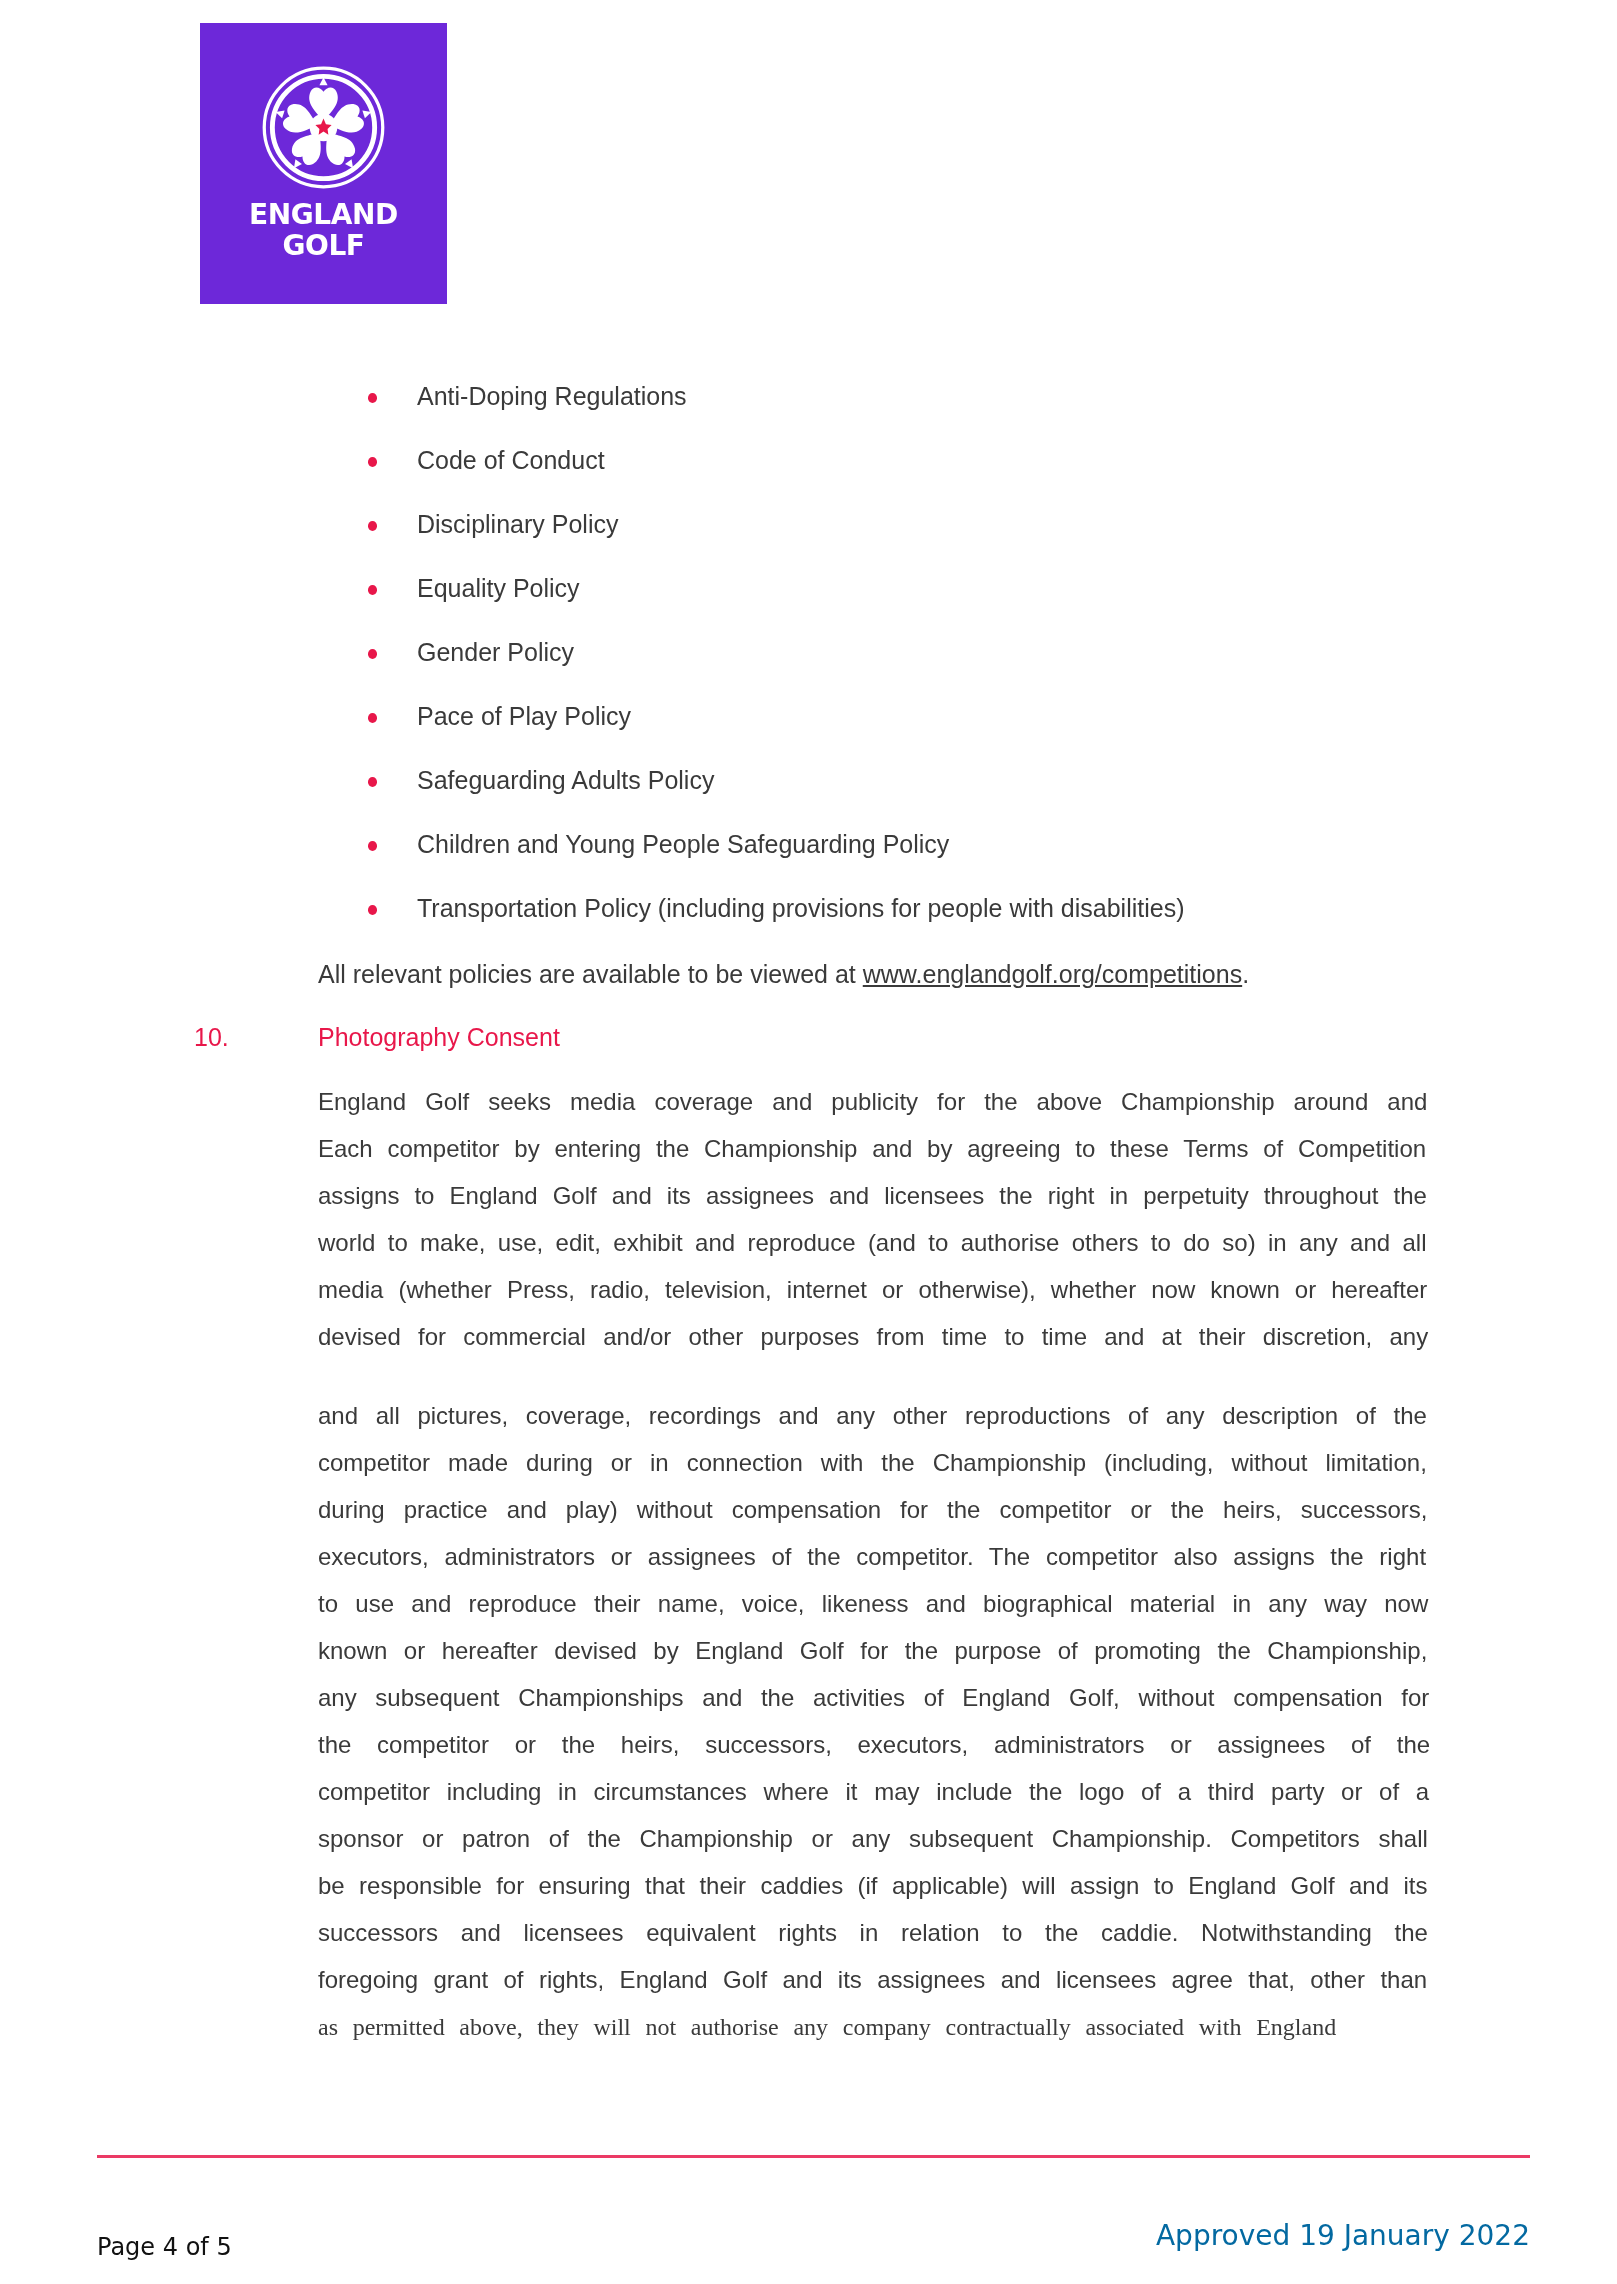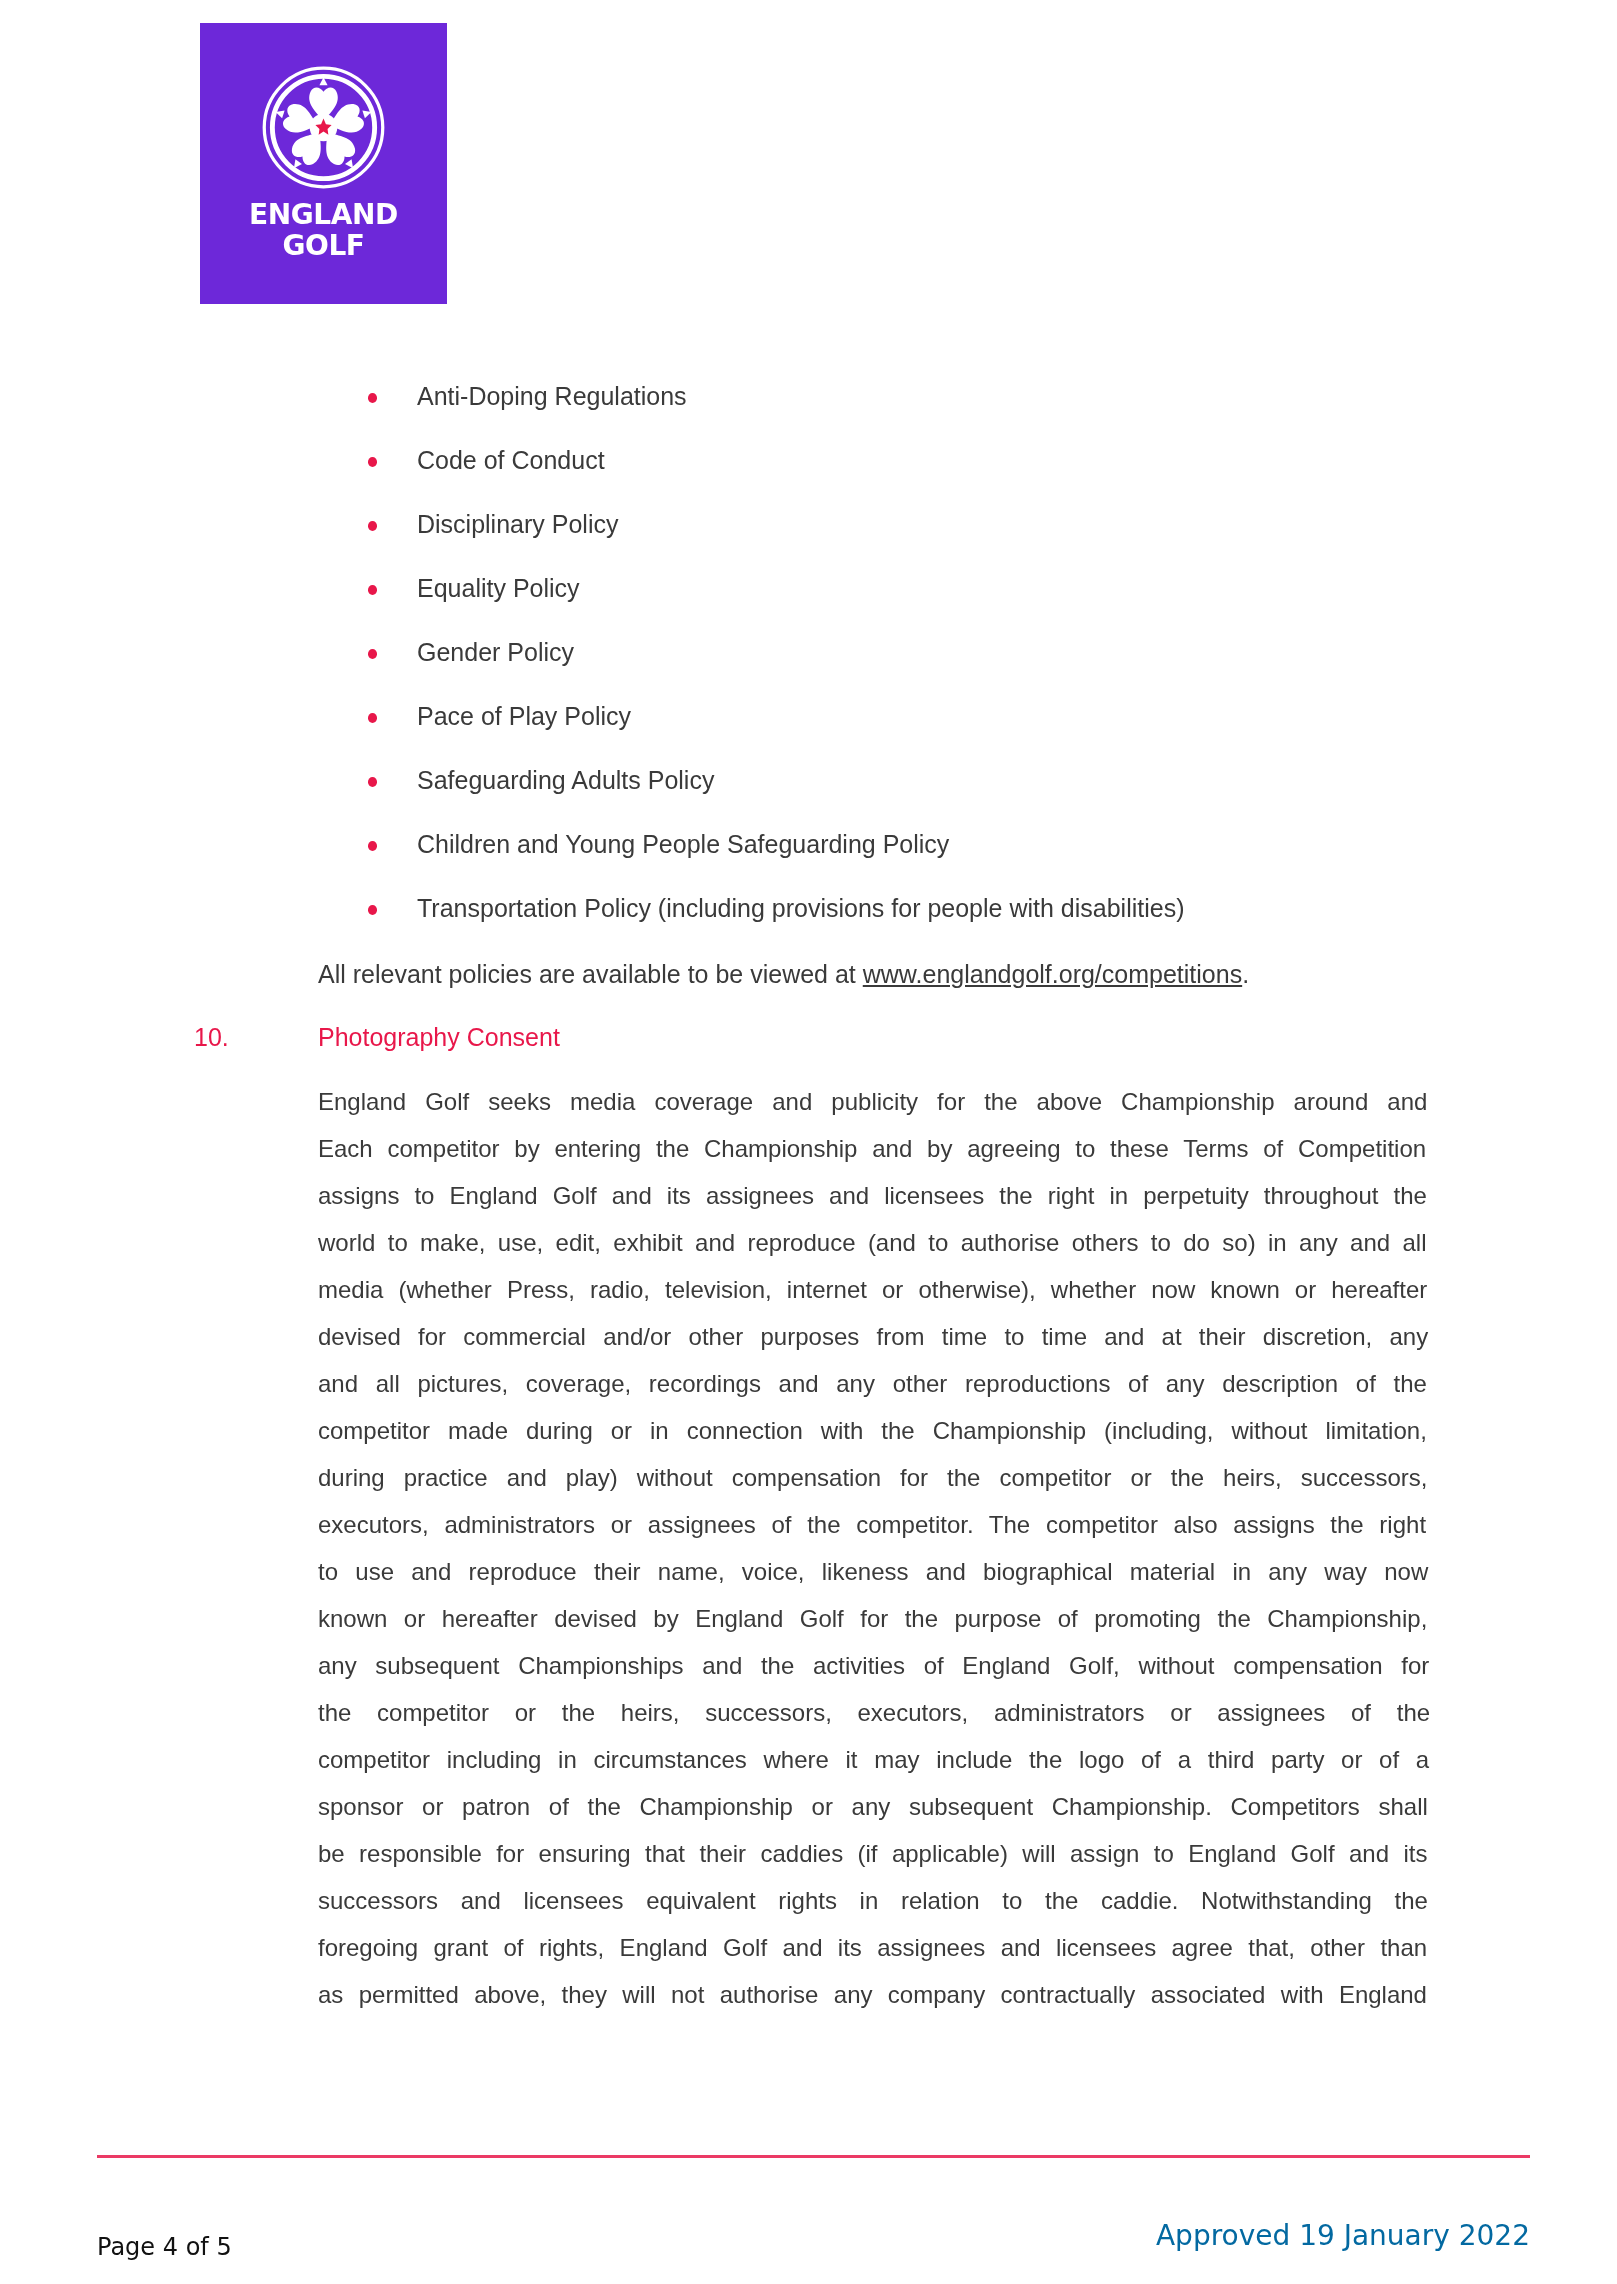--- a/index.html
+++ b/index.html
@@ -110,32 +110,32 @@
 <div class="sec-num">10.</div>
 <div class="sec-title">Photography Consent</div>
 
 <div class="para">
   <span class="line" style="display: block; width: 1120px; word-spacing: 12.4px; text-align-last: left; text-align: left;">England Golf seeks media coverage and publicity for the above Championship around and</span>
   <span class="line" style="display: block; width: 1120px; word-spacing: 8.1px; text-align-last: left; text-align: left;">Each competitor by entering the Championship and by agreeing to these Terms of Competition</span>
   <span class="line" style="display: block; width: 1120px; word-spacing: 8.4px; text-align-last: left; text-align: left;">assigns to England Golf and its assignees and licensees the right in perpetuity throughout the</span>
   <span class="line" style="display: block; width: 1120px; word-spacing: 5.7px; text-align-last: left; text-align: left;">world to make, use, edit, exhibit and reproduce (and to authorise others to do so) in any and all</span>
   <span class="line" style="display: block; width: 1120px; word-spacing: 8.4px; text-align-last: left; text-align: left;">media (whether Press, radio, television, internet or otherwise), whether now known or hereafter</span>
   <span class="line" style="display: block; width: 1120px; word-spacing: 10.6px; text-align-last: left; text-align: left;">devised  for commercial and/or other purposes from time to time and at their discretion, any</span>
-  <span class="line" style="display: block; width: 1120px; word-spacing: 11px; text-align-last: left; text-align: left;">and all pictures, coverage, recordings and any other reproductions of  any description of  the</span>
+  <span class="line" style="display: block; width: 1120px; word-spacing: 11px; text-align-last: left; text-align: left; margin-top: 32px;">and all pictures, coverage, recordings and any other reproductions of  any description of  the</span>
   <span class="line" style="display: block; width: 1120px; word-spacing: 11.3px; text-align-last: left; text-align: left;">competitor made during or in connection with the Championship (including, without limitation,</span>
   <span class="line" style="display: block; width: 1120px; word-spacing: 12.3px; text-align-last: left; text-align: right;">during practice and play) without compensation for the competitor or the heirs, successors,</span>
   <span class="line" style="display: block; width: 1120px; word-spacing: 9px; text-align-last: left; text-align: left;">executors, administrators or assignees of  the competitor.  The competitor also assigns the right</span>
   <span class="line" style="display: block; width: 1120px; word-spacing: 10.6px; text-align-last: left; text-align: left;">to use and reproduce their  name, voice, likeness and biographical material in any way now</span>
   <span class="line" style="display: block; width: 1120px; word-spacing: 9.8px; text-align-last: left; text-align: left;">known or hereafter devised by England Golf for the purpose of  promoting the Championship,</span>
   <span class="line" style="display: block; width: 1120px; word-spacing: 12px; text-align-last: left; text-align: left;">any subsequent Championships and the activities of England Golf, without compensation for</span>
   <span class="line" style="display: block; width: 1120px; word-spacing: 19px; text-align-last: left; text-align: left;">the competitor or the heirs, successors, executors, administrators or assignees of  the</span>
   <span class="line" style="display: block; width: 1120px; word-spacing: 10px; text-align-last: left; text-align: left;">competitor including in circumstances where it may include the logo of  a third party or of  a</span>
   <span class="line" style="display: block; width: 1120px; word-spacing: 12px; text-align-last: left; text-align: left;">sponsor or patron of  the Championship or any subsequent Championship. Competitors shall</span>
   <span class="line" style="display: block; width: 1120px; word-spacing: 7.7px; text-align-last: left; text-align: left;">be responsible for ensuring that their caddies (if applicable) will assign to England Golf and its</span>
   <span class="line" style="display: block; width: 1120px; word-spacing: 16px; text-align-last: left; text-align: center;">successors and licensees equivalent rights in relation to the caddie. Notwithstanding the</span>
   <span class="line" style="display: block; width: 1120px; word-spacing: 8.7px; text-align-last: left; text-align: left;">foregoing grant of rights, England Golf and its assignees and licensees agree that, other than</span>
-  <span class="line" style="display: block; width: 1120px; word-spacing: 8.7px; text-align-last: left; text-align: center;">as permitted above, they will not authorise any company contractually associated with England</span>
+  <span class="line" style="display: block; width: 1120px; word-spacing: 8.7px; text-align-last: left; text-align: center; font-family: Liberation Serif, serif;">as permitted above, they will not authorise any company contractually associated with England</span>
 </div>
 
 <div class="footer-rule"></div>
 <div class="footer-left">Page 4 of 5</div>
 <div class="footer-right">Approved 19 January 2022</div>
 
 
 </body></html>

